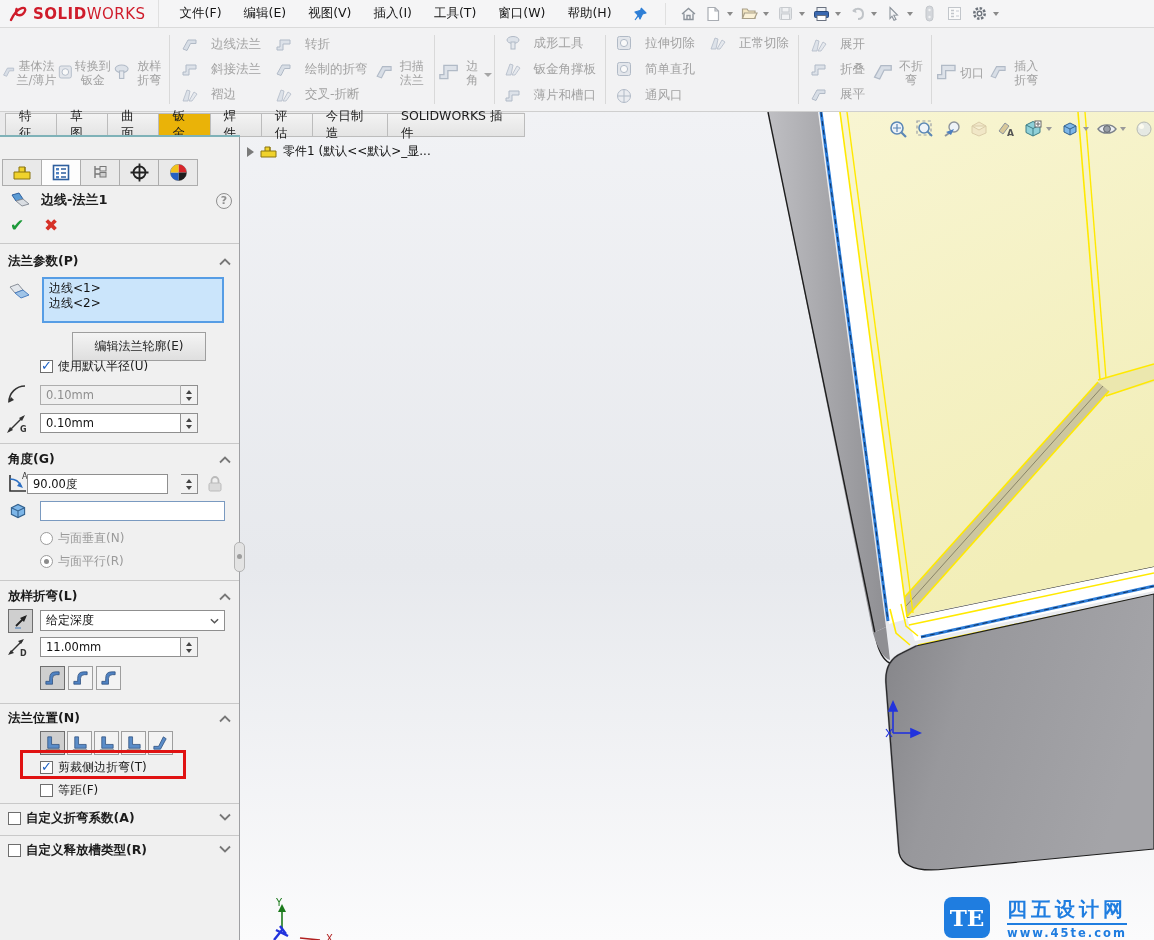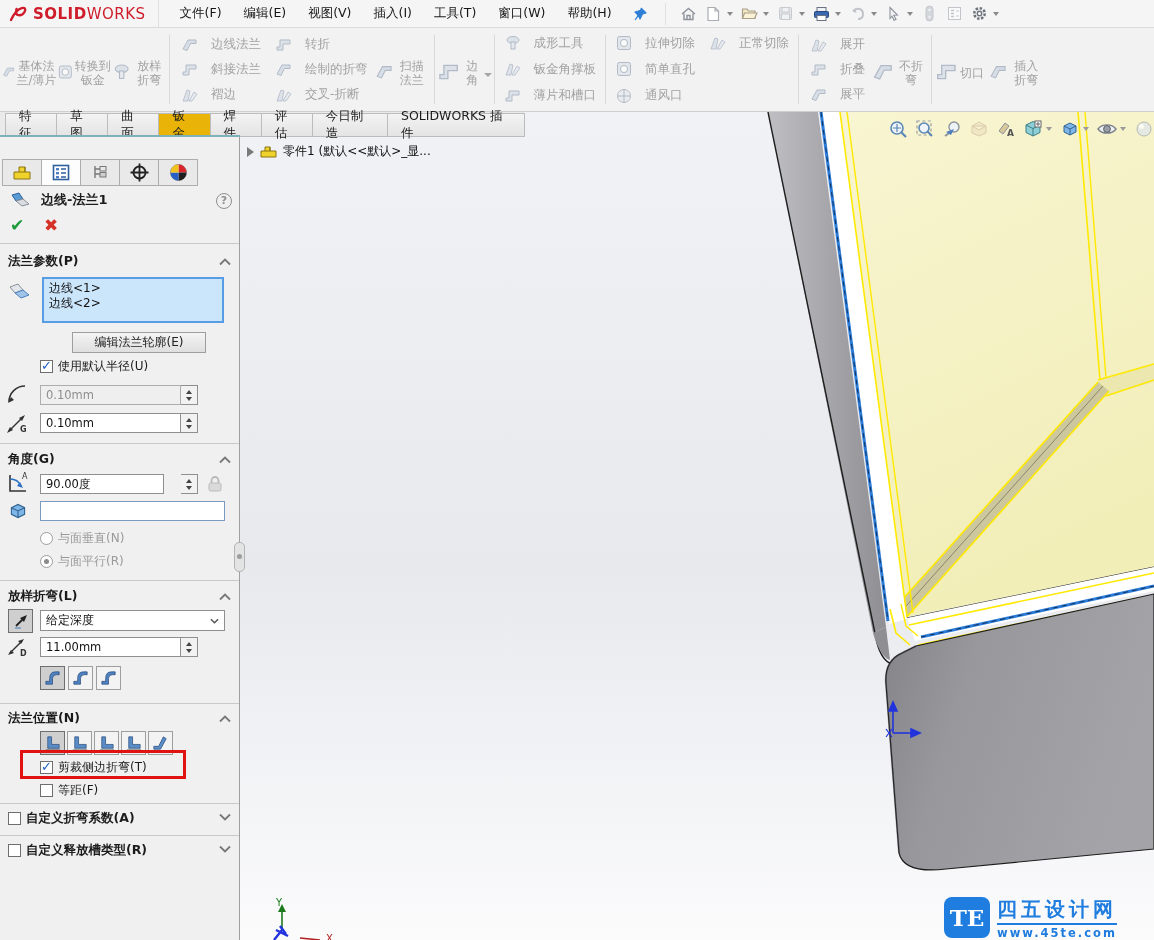--- a/index.html
+++ b/index.html
@@ -73,21 +73,21 @@
   
   .viewport{position:absolute;top:112px;left:240px;width:914px;height:828px;overflow:hidden}
   .treefly{position:absolute;top:31px;left:6px;display:flex;align-items:center;gap:6px;font-size:12px;color:#111}
   .hud{position:absolute;top:5px;left:644px;display:flex;align-items:center}
   .hi{width:24px;height:24px;display:flex;align-items:center;justify-content:center;margin:0 1.5px}
   .hcaret{width:0;height:0;border-left:3.5px solid transparent;border-right:3.5px solid transparent;border-top:4px solid #9a9a9a;margin:0 4px 0 0}
   .splitter{position:absolute;top:542px;left:234px;width:11px;height:30px;background:#e3e3e3;border:1px solid #b4b4b4;border-radius:5px}
   .splitter:after{content:"";position:absolute;left:2px;top:11px;width:5px;height:5px;border-radius:50%;background:#9d9d9d}
 
   
-  .wm{position:absolute;top:897px;left:944px;display:flex;gap:7px;align-items:flex-start}
+  .wm{position:absolute;top:897px;left:944px;display:flex;gap:17px;align-items:flex-start}
   .wmbadge{width:46px;height:41px;background:#1f7de0;border-radius:8px;color:#fff;font-size:23px;font-weight:bold;display:flex;align-items:center;justify-content:center;font-family:"DejaVu Serif",serif}
   .wmr{display:flex;flex-direction:column}
   .wmtitle{color:#1f7de0;font-size:20px;font-weight:bold;letter-spacing:4px;line-height:24px}
   .wmurl{color:#1f7de0;font-size:11.5px;font-weight:bold;letter-spacing:2px;border-top:2px solid #1f7de0;margin-top:2px;padding-top:1px;text-align:center}
 </style>
 </head>
 <body>
 
 <svg width="0" height="0" style="position:absolute">
   <defs>
@@ -638,21 +638,21 @@
         <polyline points="1,6.5 6,1.5 11,6.5" fill="none" stroke="#777" stroke-width="1.8"></polyline>
       </svg>
     <svg class="abs" style="top:144px;left:8px" width="24" height="20" viewBox="0 0 24 20">
         <path d="M2 6 L10 3 L15 9 L7 12 Z" fill="#e3e7ec" stroke="#8a9099"></path>
         <path d="M7 12 L15 9 L21 14 L13 17 Z" fill="#9fc4e8" stroke="#4d7fc0"></path>
       </svg>
     <div class="selbox" style="top:140px">
       <div>边线&lt;1&gt;</div>
       <div>边线&lt;2&gt;</div>
     </div>
-    <div class="btn" style="top:195px;left:72px;width:134px;height:21px">编辑法兰轮廓(E)</div>
+    <div class="btn" style="top:195px;left:72px;width:134px;height:29px">编辑法兰轮廓(E)</div>
     <div class="cbrow" style="top:221px;left:40px">
       <span class="cb on"></span>
       <span>使用默认半径(U)</span>
     </div>
     <svg class="abs" style="top:246px;left:6px" width="22" height="22" viewBox="0 0 22 22">
         <path d="M3 19 A 16 16 0 0 1 19 3" fill="none" stroke="#333" stroke-width="1.6"></path>
         <polygon points="2,20 8,17 5,14" fill="#333"></polygon>
       </svg>
     <div class="fld dis" style="top:248px;left:40px;width:141px">0.10mm</div>
     <div class="spin" style="top:248px;left:181px">
@@ -676,21 +676,21 @@
     <div class="sech" style="top:314px">角度(G)</div>
     <svg class="chev" style="top:319px" viewBox="0 0 12 8">
         <polyline points="1,6.5 6,1.5 11,6.5" fill="none" stroke="#777" stroke-width="1.8"></polyline>
       </svg>
     <svg class="abs" style="top:334px;left:6px" width="24" height="24" viewBox="0 0 24 24">
         <path d="M4 4 L4 20 L20 20" fill="none" stroke="#333" stroke-width="1.6"></path>
         <path d="M4 8 Q12 8 15 15" fill="none" stroke="#2d6fc2" stroke-width="1.4"></path>
         <polygon points="17,17 14,11 11,15" fill="#2d6fc2"></polygon>
         <text x="16" y="8" font-size="8" fill="#333">A</text>
       </svg>
-    <div class="fld" style="top:337px;left:40px;width:124px">90.00度</div>
+    <div class="fld" style="top:337px;left:27px;width:141px">90.00度</div>
     <div class="spin" style="top:337px;left:181px">
         <i class="up"></i>
         <i class="dn"></i>
       </div>
     <svg class="abs lock" style="top:338px;left:206px" width="18" height="18" viewBox="0 0 18 18">
         <rect x="3" y="8" width="12" height="8" rx="1.5" fill="#c9c9c9" stroke="#8f8f8f"></rect>
         <path d="M5.5 8 V5.5 A3.5 3.5 0 0 1 12.5 5.5 V8" fill="none" stroke="#8f8f8f" stroke-width="1.8"></path>
       </svg>
     <svg class="abs" style="top:363px;left:7px" width="22" height="22">
         <use href="#p-cube"></use>

